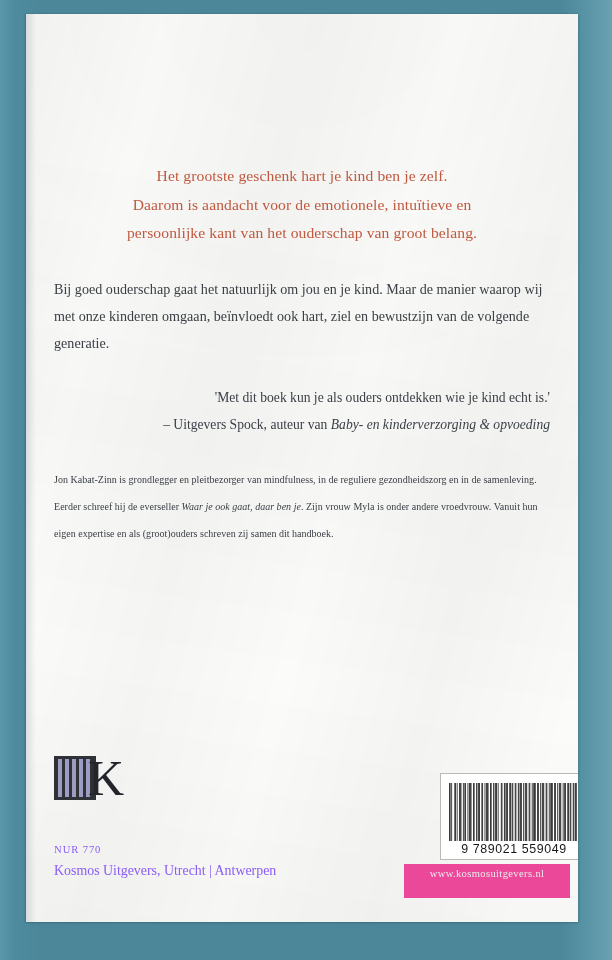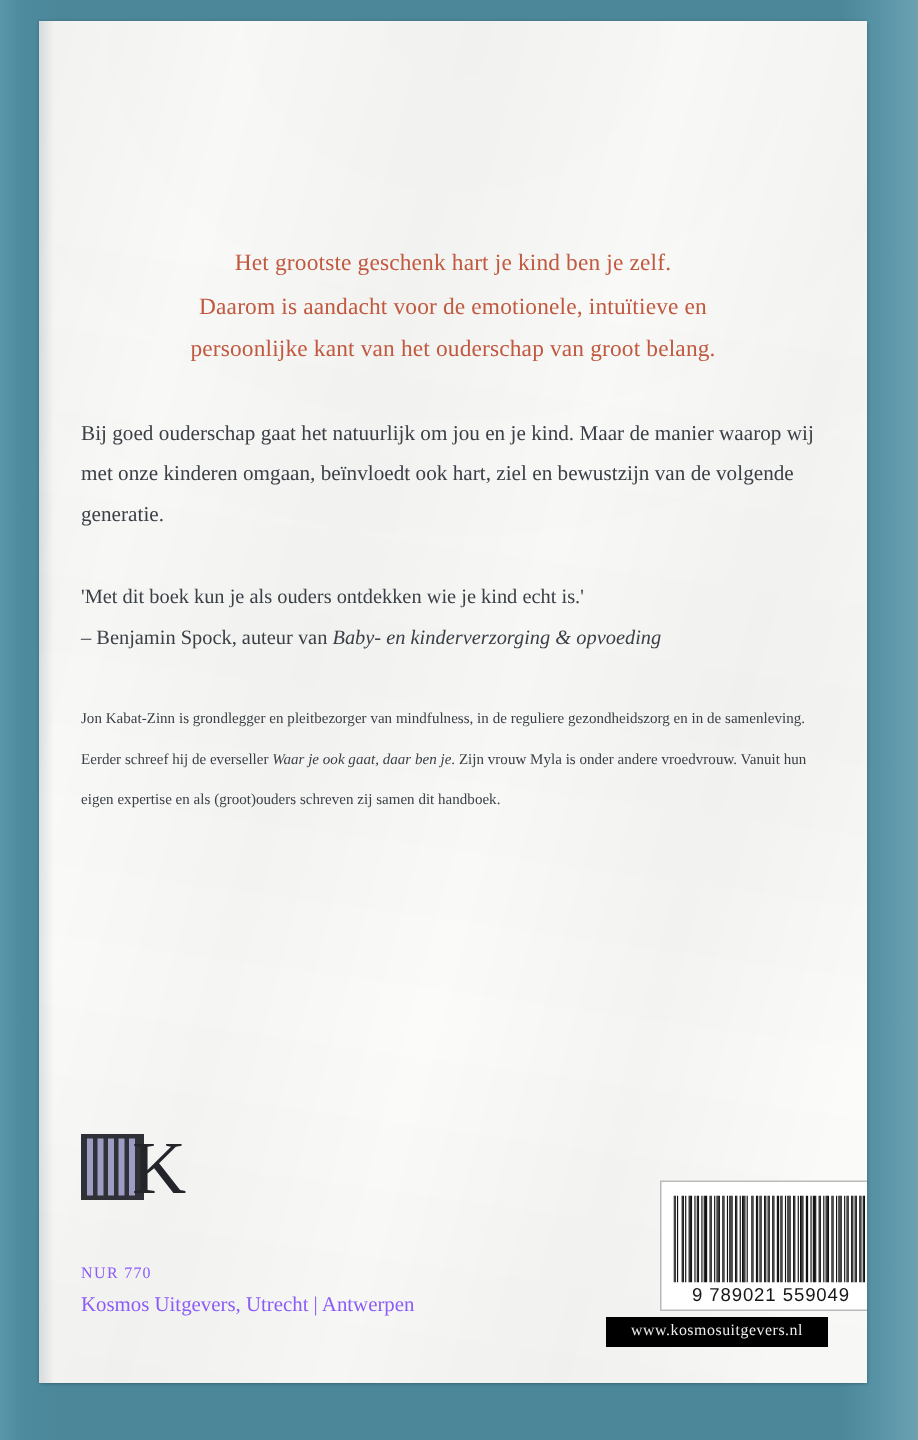--- a/index.html
+++ b/index.html
@@ -99,21 +99,21 @@
     letter-spacing: .02px;
   }
   #para-intro  { padding-top: 28px; }
   #para-parent { padding-top: 28px; }
 
   
   .quote-block {
     color: #3b4046;
     font-size: 13.6px;
     line-height: 26.5px;
-    text-align: left;
+    text-align: right;
     margin: 0;
     padding-top: 28px;
   }
   .quote-block .q-line { display: block; white-space: nowrap; }
   .quote-block i { font-style: italic; }
 
   
   #para-bio {
     padding-top: 28px;
     font-size: 10px;
@@ -219,28 +219,28 @@
   #barcode-digits {
     font-family: "Liberation Sans", "DejaVu Sans", sans-serif;
     font-size: 12.4px;
     letter-spacing: .6px;
     color: #171717;
     text-align: center;
     margin-top: 1px;
     white-space: nowrap;
   }
   #barcode-url-bar {
-    background: #000000;
+    background: #ec4899;
     color: #ecedee;
     font-family: "Liberation Serif", "DejaVu Serif", serif;
     font-size: 10.6px;
     letter-spacing: .35px;
     text-align: center;
-    padding: 4px 0 5px;
-    width: 148px;
+    padding: 4px 0 19px;
+    width: 166px;
     box-sizing: border-box;
     margin-top: 4px;
   }
 </style>
 </head>
 <body>
 
 <div id="cover">
 
   <div id="page">
@@ -252,21 +252,21 @@
         <span class="hl-line">Het grootste geschenk hart je kind ben je zelf.</span>
         <span class="hl-line">Daarom is aandacht voor de emotionele, intuïtieve en</span>
         <span class="hl-line">persoonlijke kant van het ouderschap van groot belang.</span>
       </div>
 
 
       <p class="body-block" id="para-parent">Bij goed ouderschap gaat het natuurlijk om jou en je kind. Maar de manier waarop wij met onze kinderen omgaan, beïnvloedt ook hart, ziel en bewustzijn van de volgende generatie.</p>
 
       <div class="quote-block">
         <span class="q-line">'Met dit boek kun je als ouders ontdekken wie je kind echt is.'</span>
-        <span class="q-line"><span>– Benjamin Spock, auteur van </span><i>Baby- en kinderverzorging &amp; opvoeding</i></span>
+        <span class="q-line"><span>– Uitgevers Spock, auteur van </span><i>Baby- en kinderverzorging &amp; opvoeding</i></span>
       </div>
 
       <p class="body-block" id="para-bio"><span>Jon Kabat-Zinn is grondlegger en pleitbezorger van mindfulness, in de reguliere gezondheidszorg en in de samenleving. Eerder schreef hij de everseller </span><i>Waar je ook gaat, daar ben je</i><span>. Zijn vrouw Myla is onder andere vroedvrouw. Vanuit hun eigen expertise en als (groot)ouders schreven zij samen dit handboek.</span></p>
 
     </div>
 
     <div id="bottom">
 
       <div id="logo-group">
         <div id="logo-mark">

